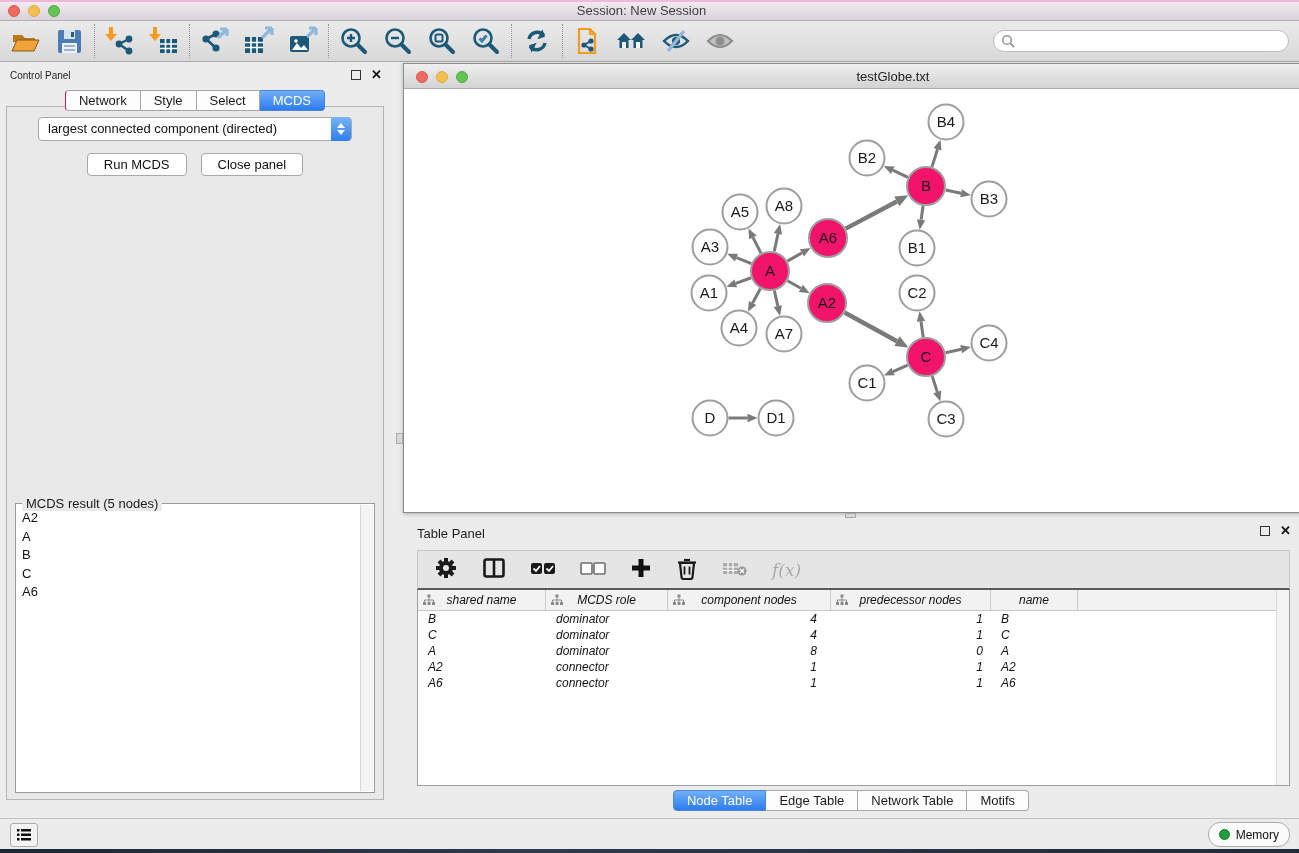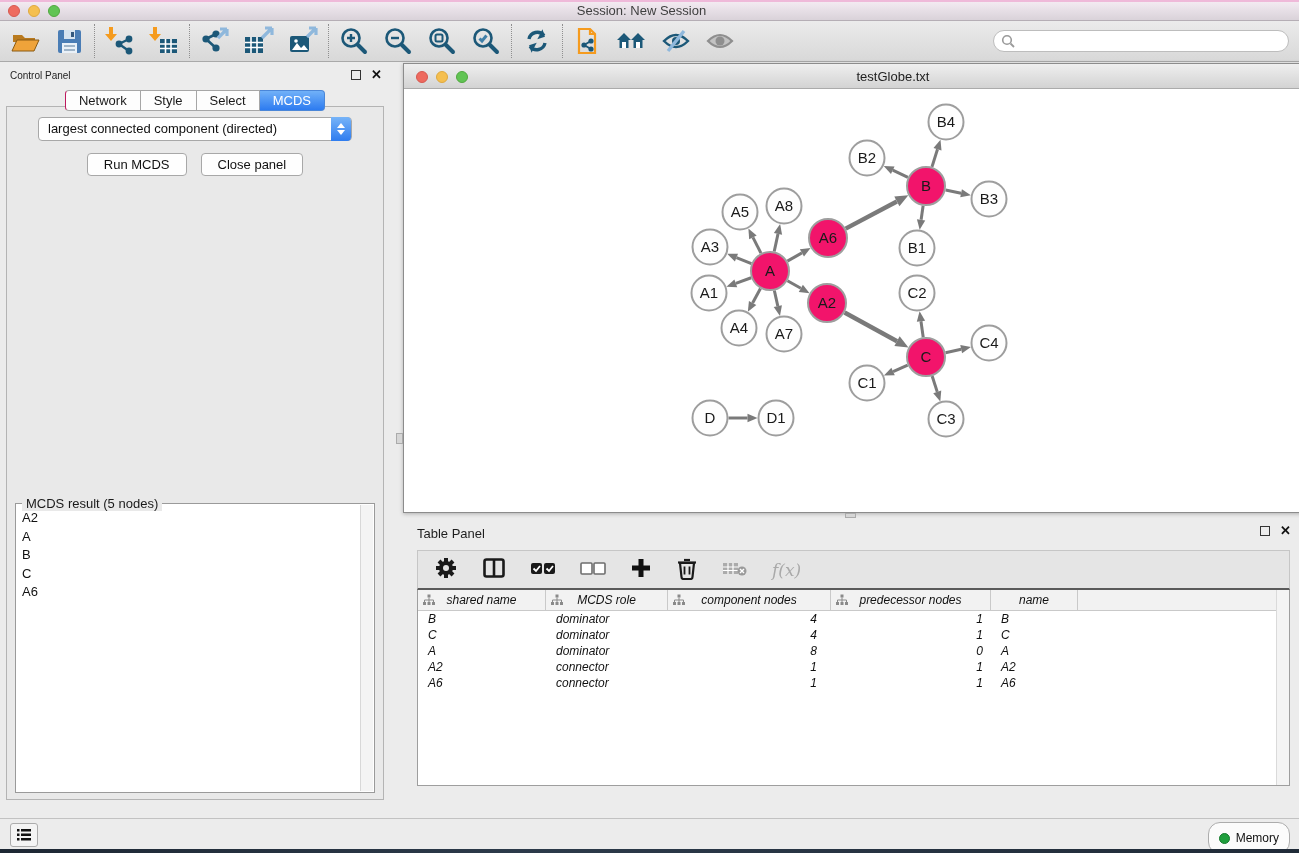--- a/index.html
+++ b/index.html
@@ -110,21 +110,21 @@
   .td.c3 { text-align:right; padding-right:14px; } .td.c4 { text-align:right; padding-right:8px; }
   .td.c5 { padding-left:10px; }
   .tp-scroll { position:absolute; right:0; top:0; bottom:0; width:13px; background:#F4F4F4; border-left:1px solid #DADADA; }
   .tp-tabs { position:absolute; left:0; right:0; bottom:4px; text-align:center; }
 
   
   .statusbar { position:absolute; left:0; top:818px; width:1299px; height:31px;
     background:#ECECEC; border-top:1px solid #C2C2C2; }
   .list-btn { position:absolute; left:10px; top:4px; width:28px; height:24px; background:#F4F4F4;
     border:1px solid #ACACAC; border-radius:3px; display:flex; align-items:center; justify-content:center; }
-  .memory-btn { position:absolute; right:9px; top:3px; height:32px; background:#FBFBFB;
+  .memory-btn { position:absolute; right:9px; top:3px; height:25px; background:#FBFBFB;
     border:1px solid #ACACAC; border-radius:12px; display:flex; align-items:center; gap:6px;
     padding:0 10px; font-size:12px; color:#111; }
   .mem-dot { width:11px; height:11px; border-radius:50%; background:#1F9E3C; border:1px solid #147A2C; }
   .desktop-strip { position:absolute; left:0; top:849px; width:1299px; height:4px;
     background:linear-gradient(90deg,#1D2733,#2C3A4A 40%,#202B38); }
 </style>
 </head>
 <body>
 
 <div class="titlebar">
@@ -609,20 +609,28 @@
         <div class="tr">
           <div class="td c1">A6</div>
           <div class="td c2">connector</div>
           <div class="td c3">1</div>
           <div class="td c4">1</div>
           <div class="td c5">A6</div>
         </div>
       </div>
     <div class="tp-scroll"></div>
   </div>
+  <div class="tp-tabs">
+    <span class="seg">
+      <span class="tab active">Node Table</span>
+      <span class="tab">Edge Table</span>
+      <span class="tab">Network Table</span>
+      <span class="tab">Motifs</span>
+    </span>
+  </div>
 </div>
 
 <div class="statusbar">
   <span class="list-btn">
     <svg width="16" height="14" viewBox="0 0 16 14">
         <rect x="1" y="1" width="2.5" height="2.5" fill="#111"></rect>
         <rect x="5" y="1" width="10" height="2.5" fill="#111"></rect>
         <rect x="1" y="5.5" width="2.5" height="2.5" fill="#111"></rect>
         <rect x="5" y="5.5" width="10" height="2.5" fill="#111"></rect>
         <rect x="1" y="10" width="2.5" height="2.5" fill="#111"></rect>

